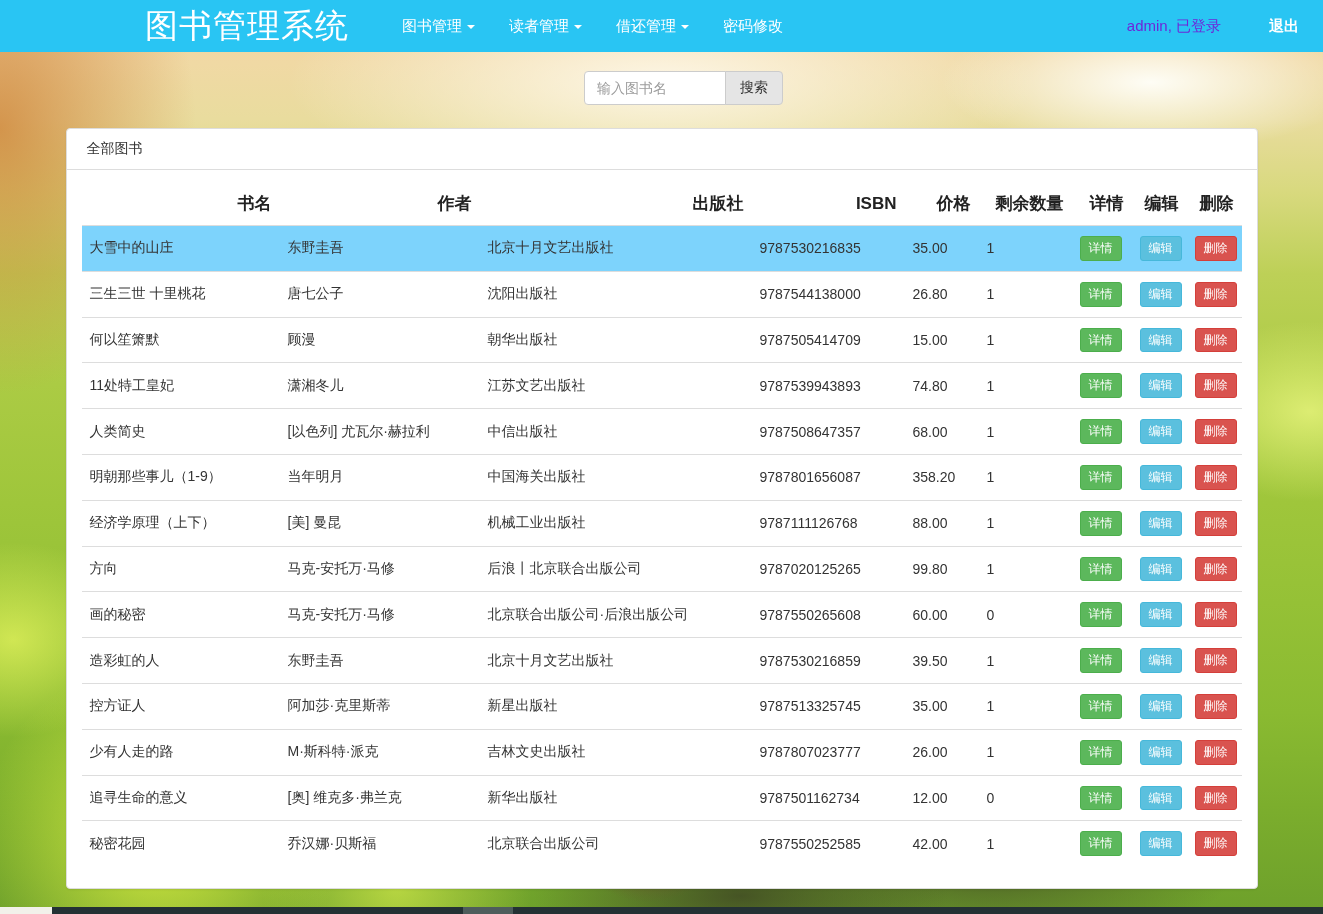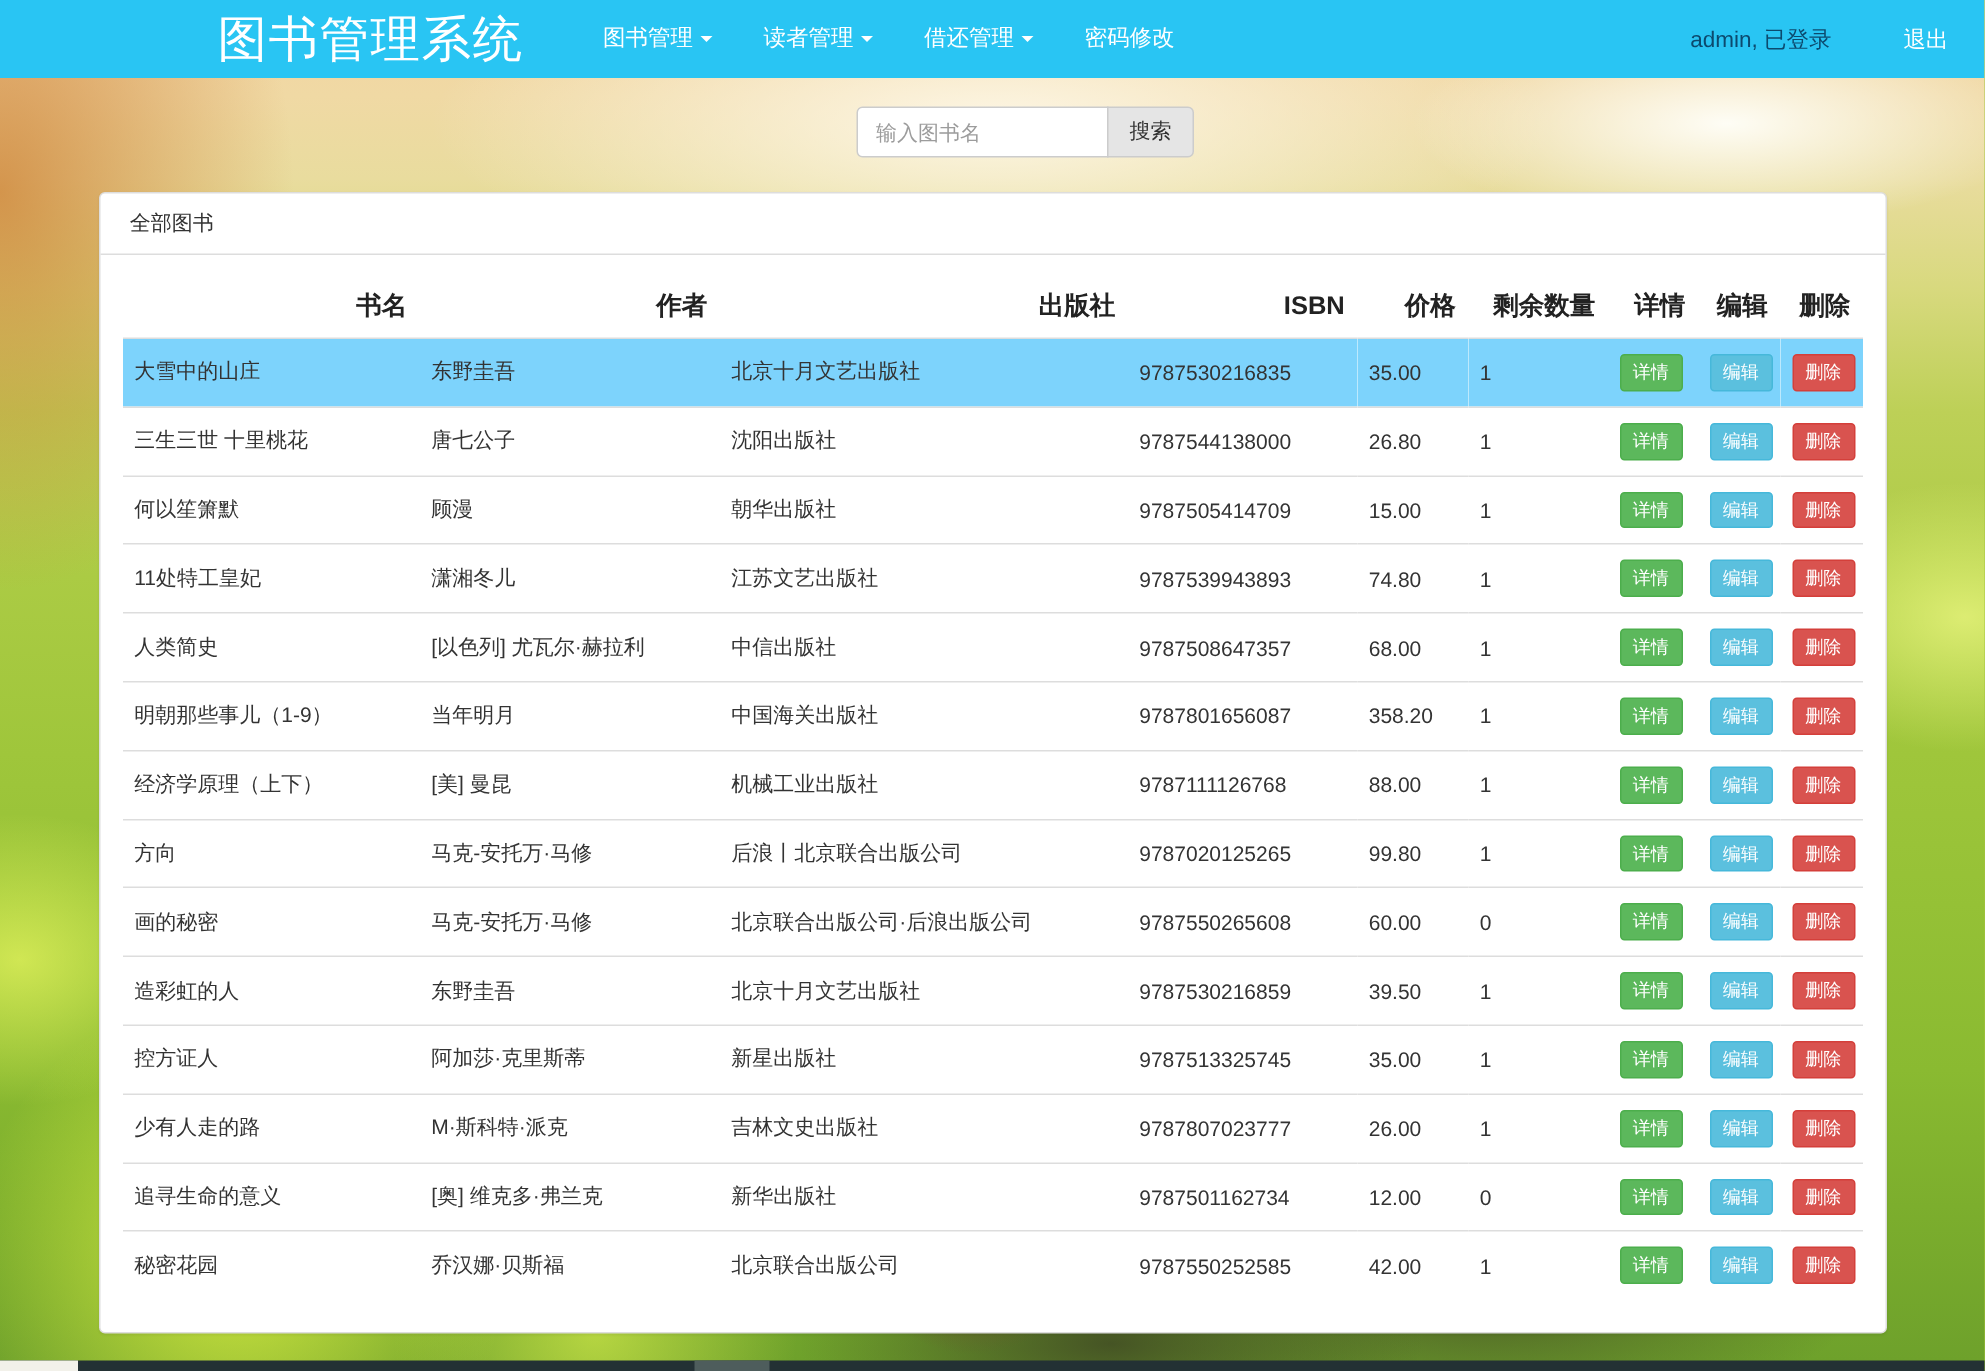--- a/index.html
+++ b/index.html
@@ -39,28 +39,28 @@
   .nav-list { list-style: none; display: flex; align-items: center; margin-left: 36px; }
   .nav-list li a {
     display: block; padding: 0 17px; color: #fff; font-size: 15px; font-weight: 400;
     text-decoration: none; line-height: 52px; cursor: pointer;
   }
   .caret {
     display: inline-block; width: 0; height: 0; margin-left: 5px; vertical-align: middle;
     border-top: 4px solid #fff; border-left: 4px solid transparent; border-right: 4px solid transparent;
   }
   .nav-right { margin-left: auto; display: flex; align-items: center; }
-  .user-status { color: #0c4a6e; font-size: 15px; margin-right: 48px; text-align: right; }
-  .logout { color: #fff; font-size: 15px; font-weight: 400; margin-right: 24px; text-decoration: none; cursor: pointer; }
+  .user-status { color: #6d28d9; font-size: 15px; margin-right: 48px; text-align: right; }
+  .logout { color: #fff; font-size: 15px; font-weight: 700; margin-right: 24px; text-decoration: none; cursor: pointer; }
 
   
   .search-row { display: flex; justify-content: center; margin-top: 19px; }
   .search-group { display: flex; }
   .search-input {
-    width: 168px; height: 34px; padding: 6px 12px; font-size: 14px; color: #555;
+    width: 142px; height: 34px; padding: 6px 12px; font-size: 14px; color: #555;
     border: 1px solid #ccc; border-radius: 4px 0 0 4px; outline: none;
     font-family: "Liberation Sans", "DejaVu Sans", sans-serif;
     margin-left: 44px;
   }
   .search-input::placeholder { color: #9c9c9c; }
   .search-btn {
     height: 34px; margin-left: -1px; padding: 1px 14px; font-size: 14px; color: #333;
     background: #e5e5e5; border: 1px solid #ccc; border-radius: 0 4px 4px 0; cursor: pointer;
     font-family: "Liberation Sans", "DejaVu Sans", sans-serif;
   }

